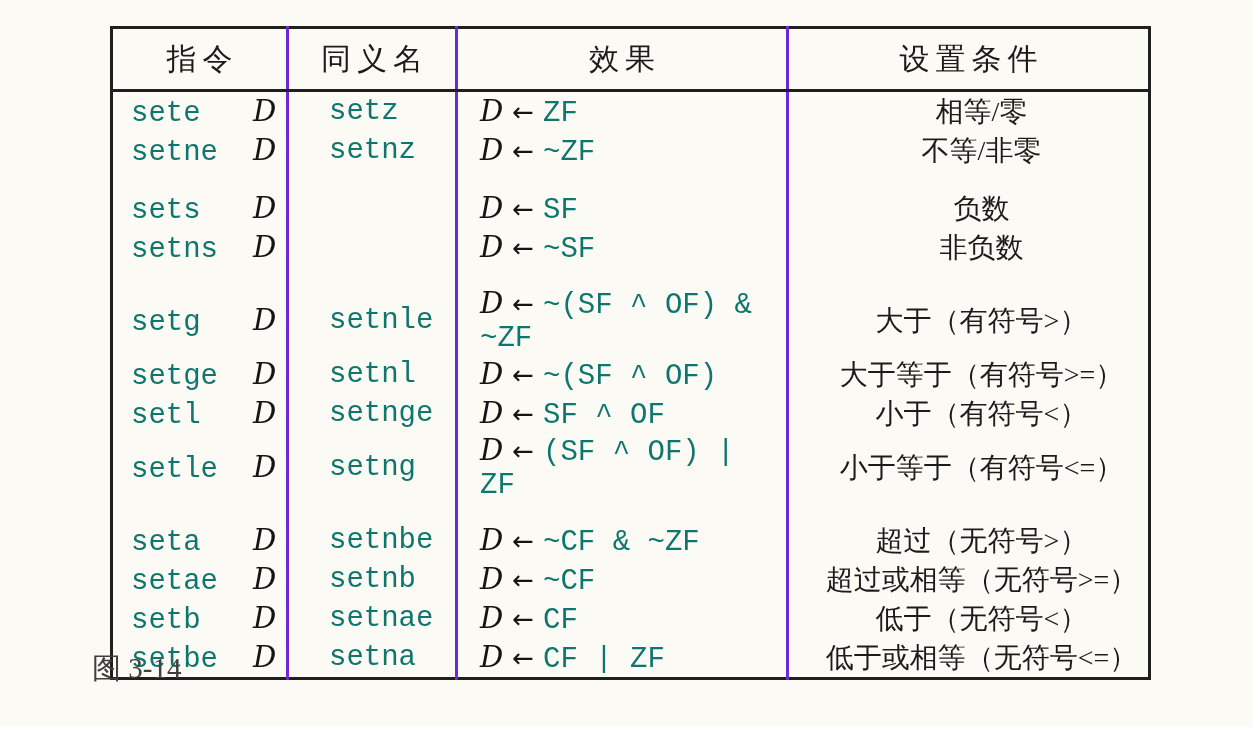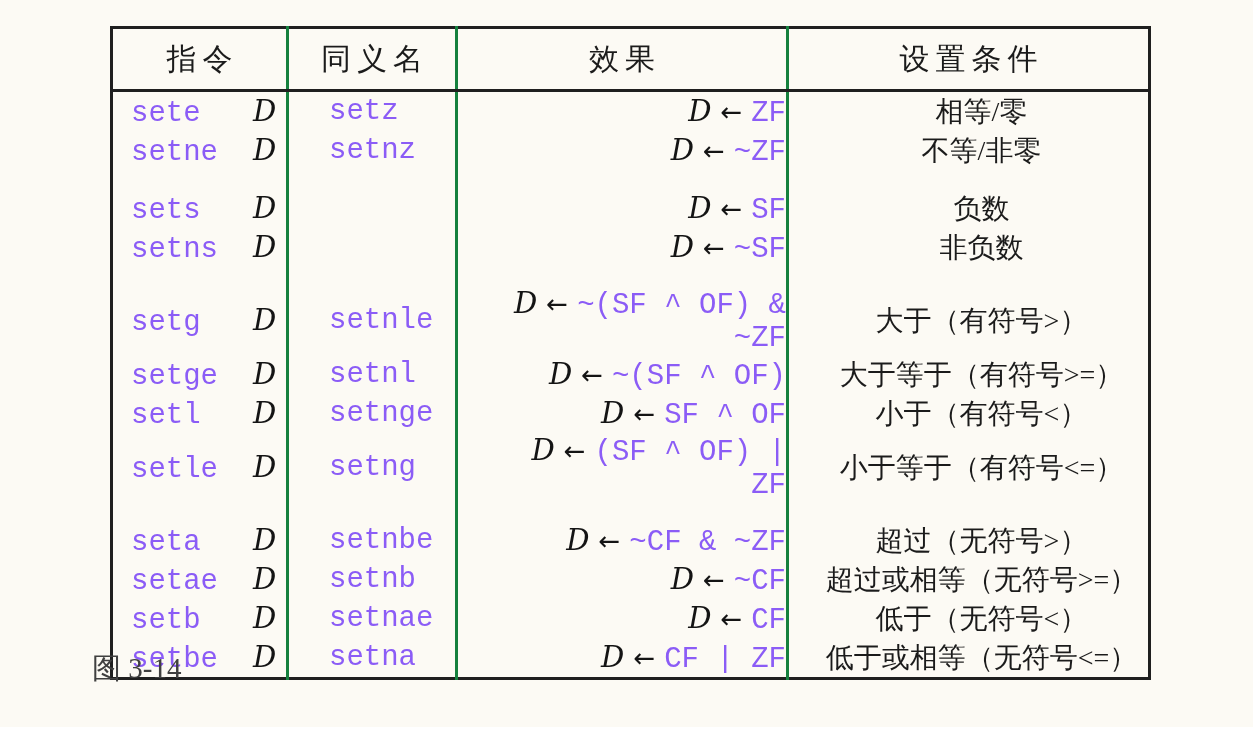--- a/index.html
+++ b/index.html
@@ -14,30 +14,30 @@
     position:absolute; left:110px; top:26px; width:1038px;
     border-collapse:collapse; table-layout:fixed;
     border:3px solid #1f1f1f;
   }
   .set-table th, .set-table td { padding:0; vertical-align:middle; }
   .set-table th {
     height:60px; font-weight:normal; font-size:30px;
     letter-spacing:6px; text-align:center; text-indent:6px;
     border-bottom:3px solid #1f1f1f;
   }
-  .set-table th + th, .set-table td + td { border-left:3px solid #15803d; }
+  .set-table th + th, .set-table td + td { border-left:3px solid #6d28d9; }
   .set-table tbody td { height:39px; }
   .set-table tr.spacer td { height:19px; }
   .set-table td:nth-child(1) { padding-left:18px; }
   .set-table td:nth-child(2) { padding-left:40px; }
-  .set-table td:nth-child(3) { padding-left:22px;text-align:right; }
+  .set-table td:nth-child(3) { padding-left:22px; }
   .set-table td:nth-child(4) { padding-left:26px;text-align:center; }
   .mono {
     font-family:"Liberation Mono","DejaVu Sans Mono",monospace;
-    font-size:29px; color:#8b5cf6;
+    font-size:29px; color:#0f766e;
   }
   .iname { display:inline-block; width:122px; }
   .dvar {
     font-family:"DejaVu Serif","Liberation Serif",serif;
     font-style:italic; font-size:29px; color:#141414;
   }
   .arrow {
     font-family:"DejaVu Sans",sans-serif; font-size:26px;
     padding:0 9px; color:#141414;
   }

